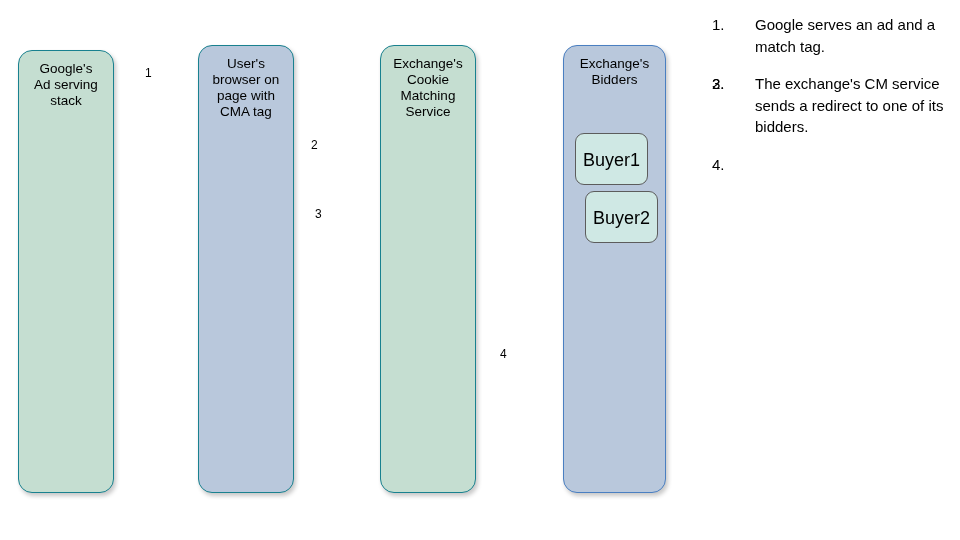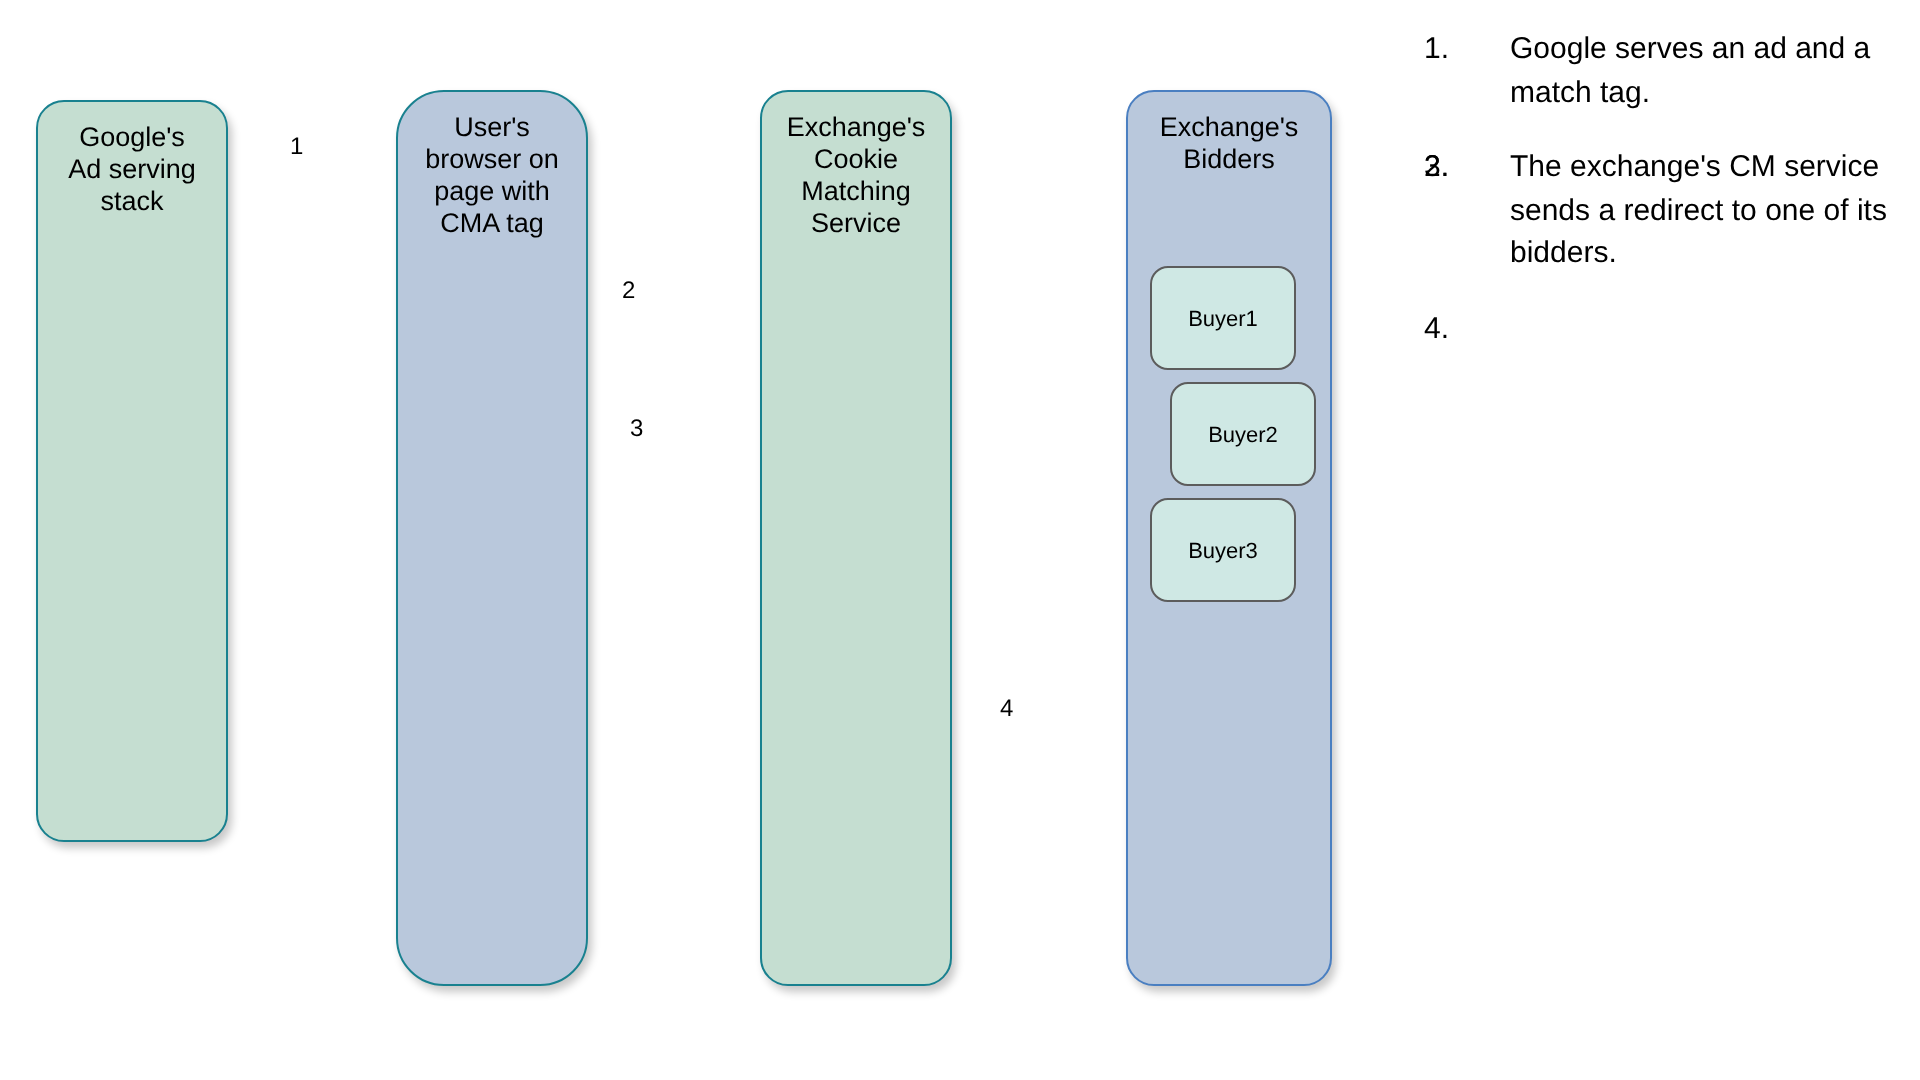--- a/index.html
+++ b/index.html
@@ -44,35 +44,35 @@
     border: 1.6px solid #4a7fc1;
   }
   .lane-title {
     font-size: 13.5px;
     line-height: 16px;
     padding-top: 10px;
     color: #000;
     white-space: pre-line;
   }
 
-  #lane-google   { left: 18px;  top: 50px; width: 96px;  height: 371px; }
-  #lane-browser  { left: 198px; top: 45px; width: 96px;  height: 448px; border-radius: 24px; }
+  #lane-google   { left: 18px;  top: 50px; width: 96px;  height: 443px; }
+  #lane-browser  { left: 198px; top: 45px; width: 96px;  height: 448px; }
   #lane-cms      { left: 380px; top: 45px; width: 96px;  height: 448px; }
   #lane-bidders  { left: 563px; top: 45px; width: 103px; height: 448px; }
 
   
   .buyer {
     position: absolute;
     box-sizing: border-box;
     width: 73px;
     height: 52px;
     background: #cfe8e4;
     border: 1.2px solid #5c5c5c;
     border-radius: 9px;
-    font-size: 11px;
+    font-size: 18px;
     line-height: 52px;
     text-align: center;
     color: #000;
   }
   #buyer-1 { left: 575px; top: 133px; }
   #buyer-2 { left: 575px; top: 191px; margin-left: 10px; }
   #buyer-3 { left: 575px; top: 249px; }
   #buyer-n { left: 575px; top: 384px; }
 
   
@@ -166,21 +166,20 @@
 Service</div>
   </div>
 
   <div class="lane lane-blue-b" id="lane-bidders">
     <div class="lane-title">Exchange's
 Bidders</div>
   </div>
 
   <div class="buyer" id="buyer-1">Buyer1</div>
   <div class="buyer" id="buyer-2">Buyer2</div>
-  <div class="buyer" id="buyer-3">Buyer3</div>
 
   <div class="arrow-label" id="label-1">1</div>
   <div class="arrow-label" id="label-2">2</div>
   <div class="arrow-label" id="label-3">3</div>
   <div class="arrow-label" id="label-4">4</div>
 
   <div id="steps">
     <div class="step">
       <span class="step-num">1.</span>
       <span class="step-text">Google serves an ad and a match tag.</span>

